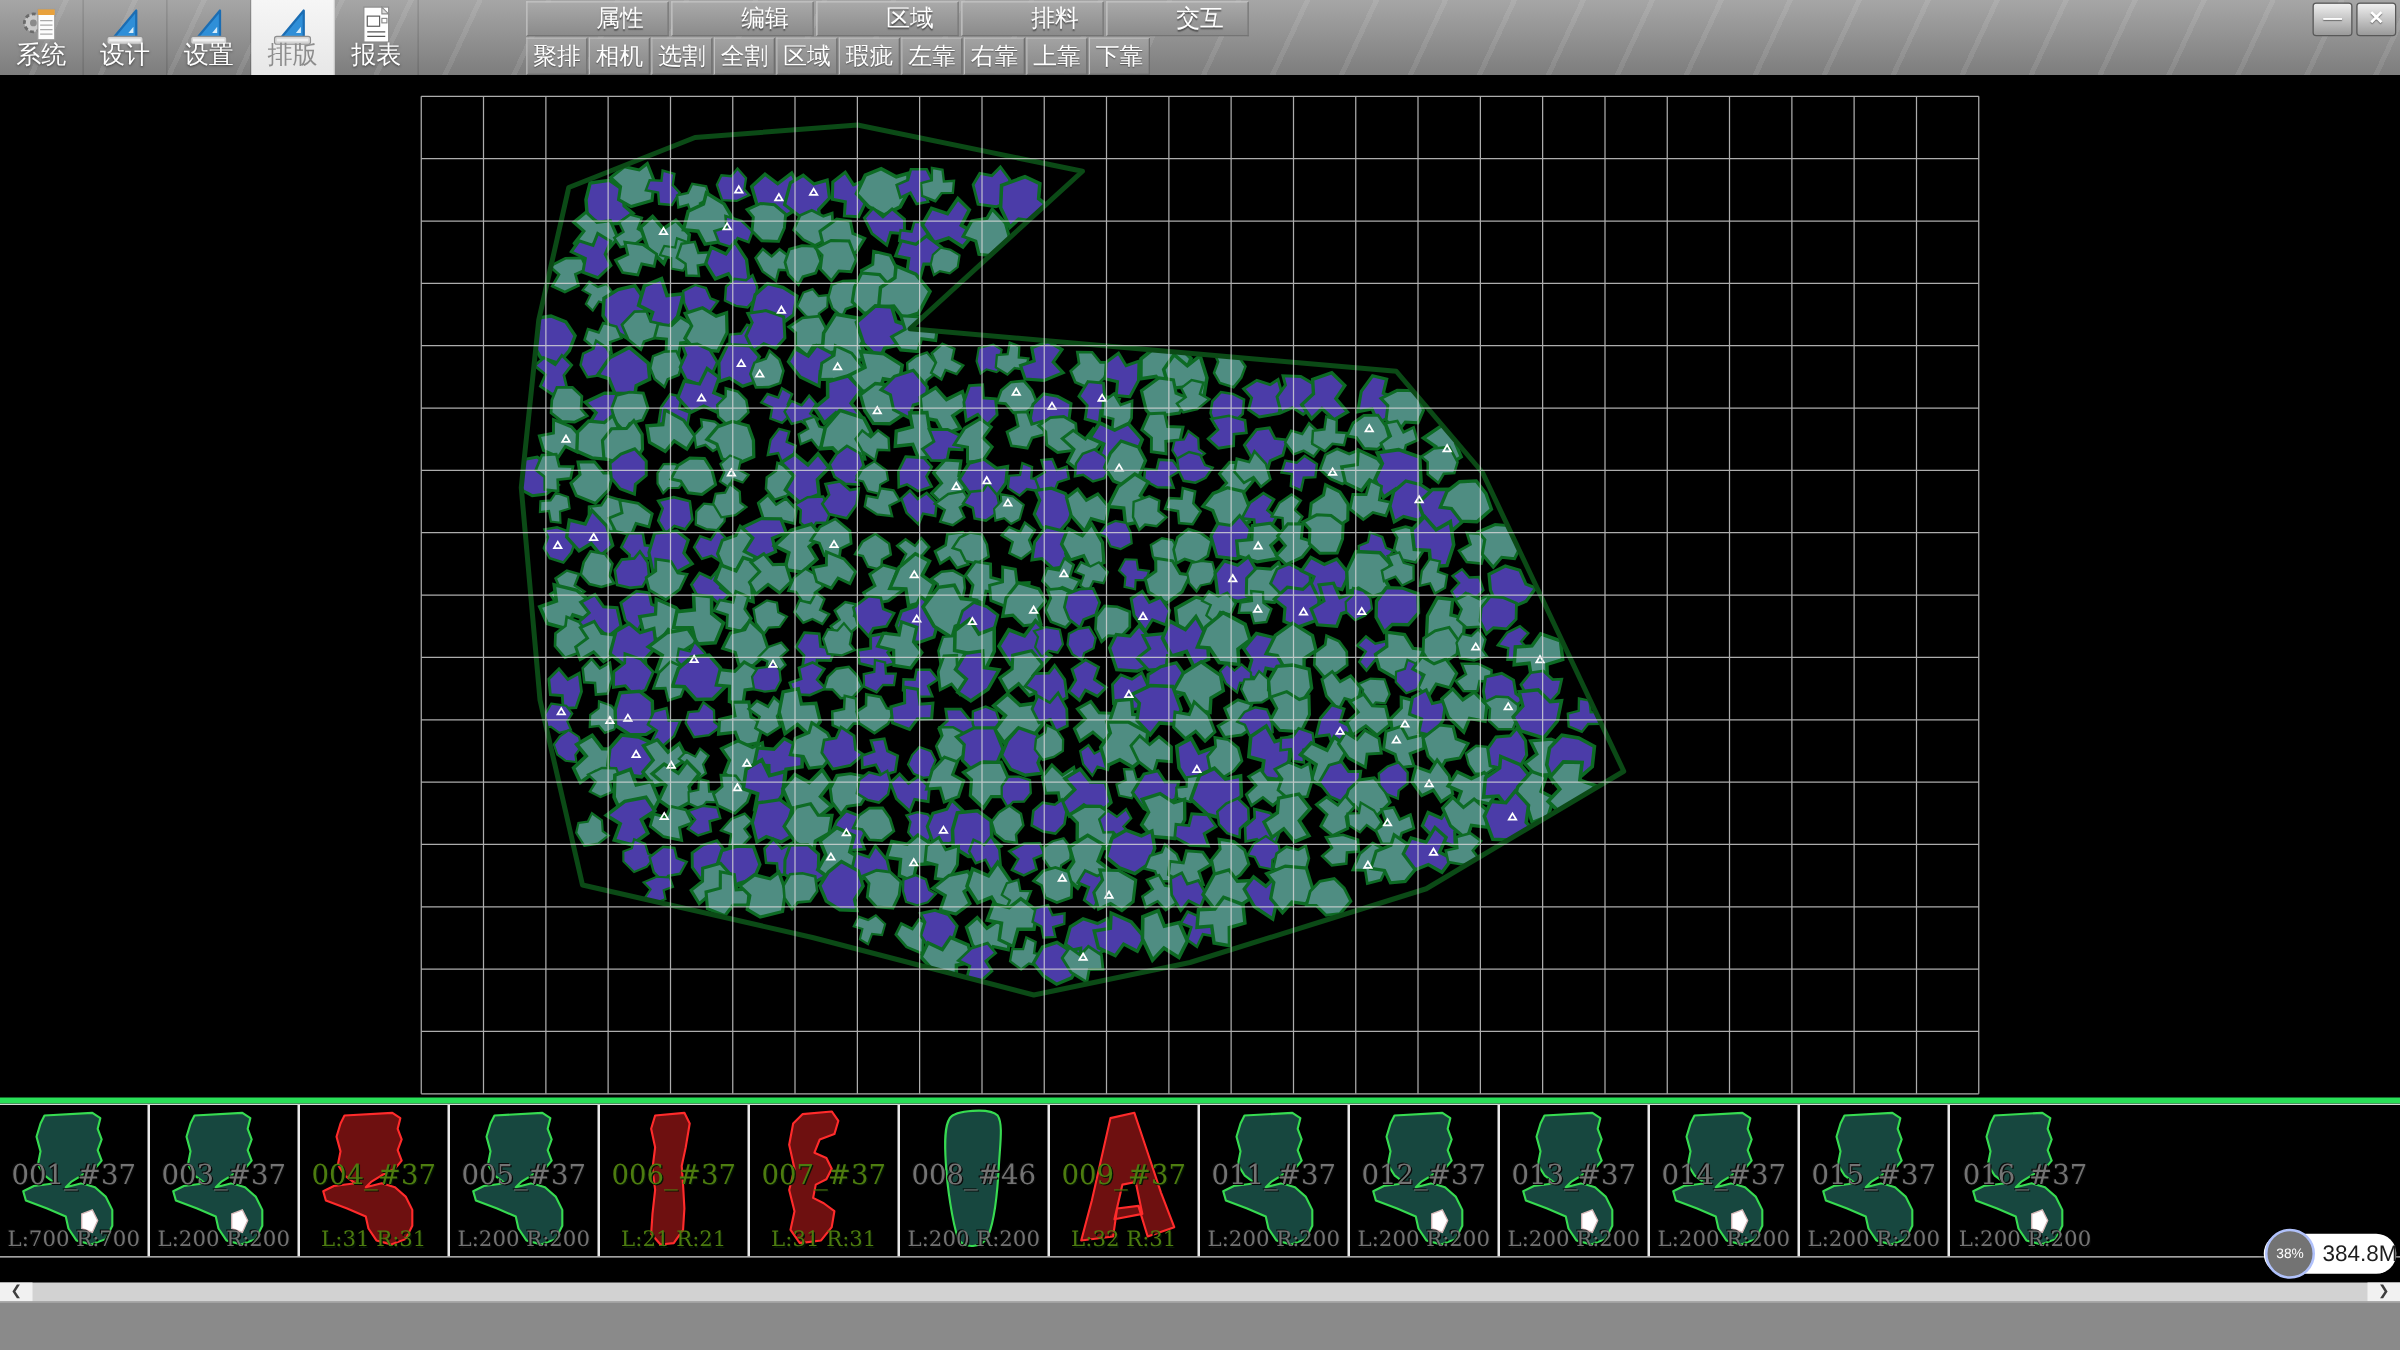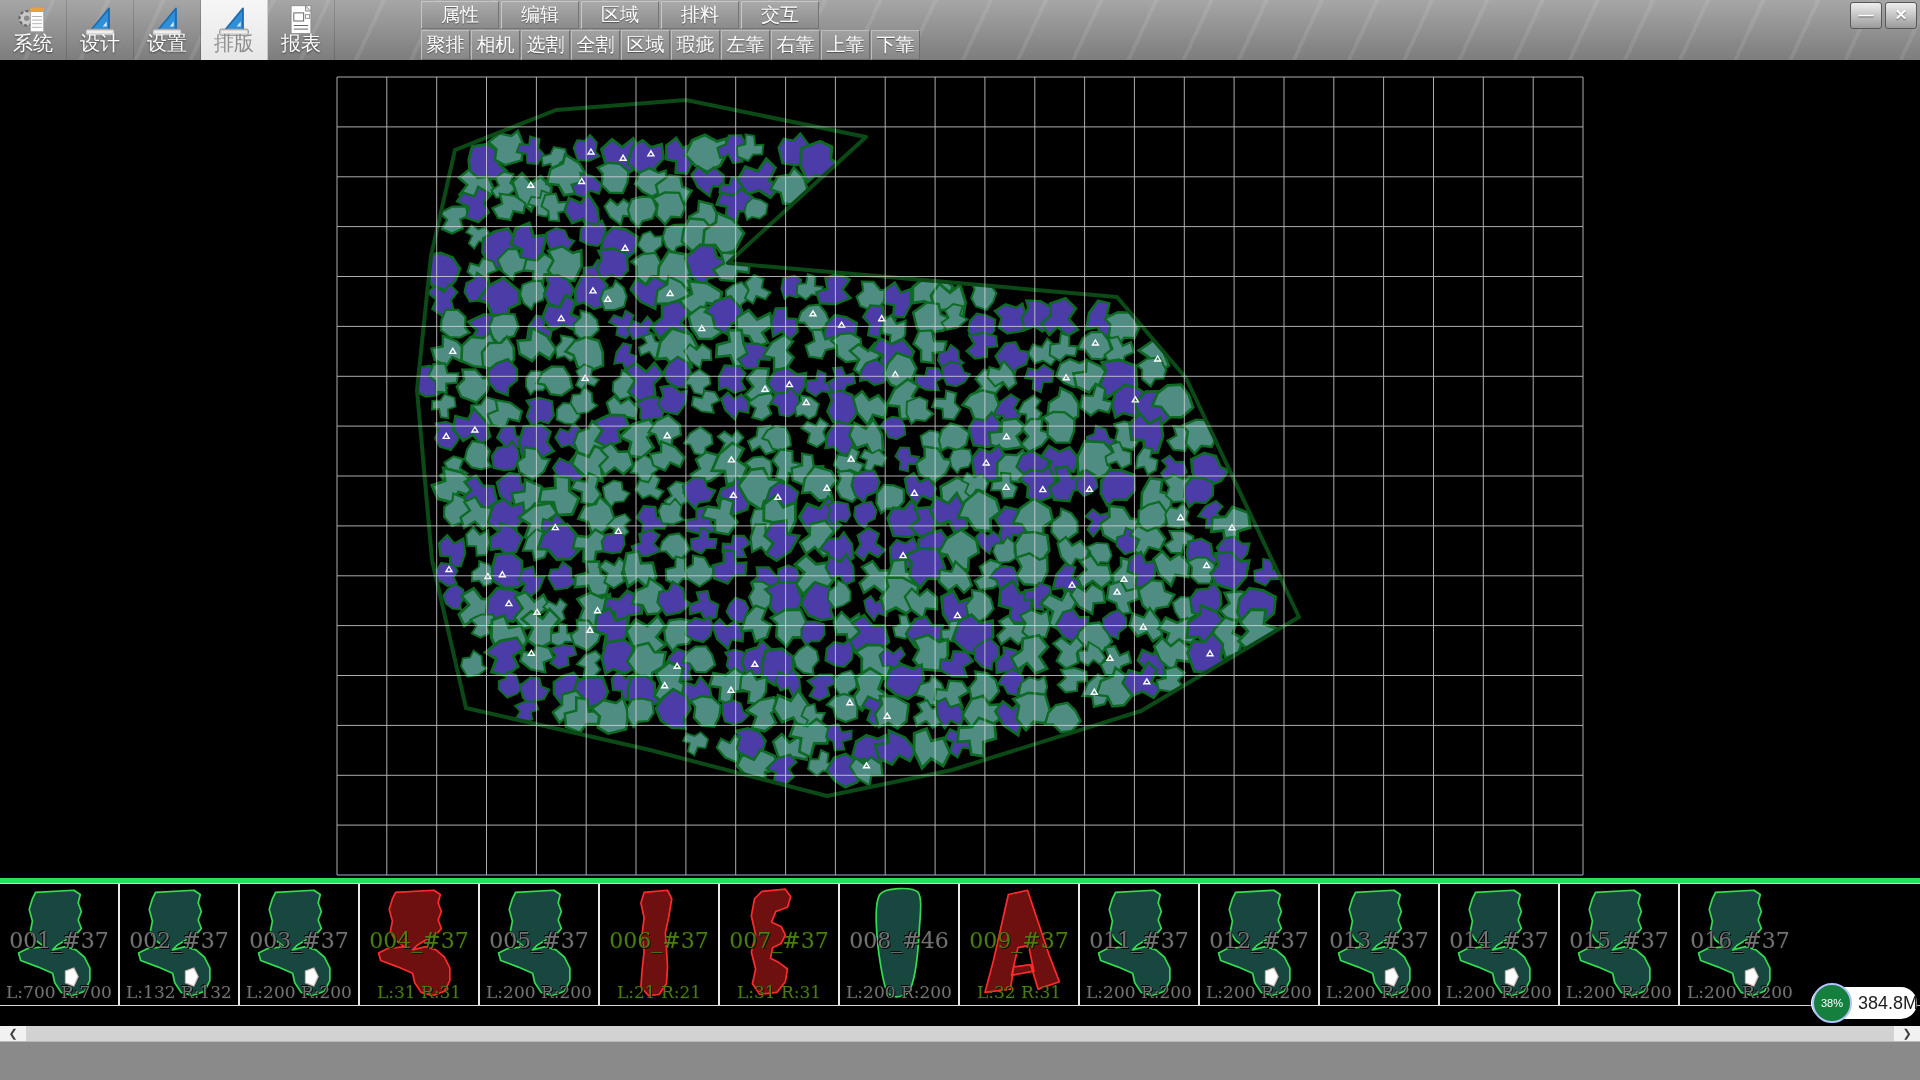--- a/index.html
+++ b/index.html
@@ -17,21 +17,21 @@
   .navbtn svg{margin-top:3px;width:36px;height:36px;}
   .navlbl{position:absolute;bottom:3px;left:0;width:100%;color:#fff;font-size:20px;
           text-shadow:0 1px 2px rgba(0,0,0,.55);}
   .navbtn.active{background:linear-gradient(180deg,#f6f6f6,#e7e7e7);}
   .navbtn.active .navlbl{color:#8d8d8d;text-shadow:none;}
 
   #menurow{position:absolute;left:421px;top:1px;height:27px;display:flex;}
   .menubtn{width:76px;height:26px;margin-right:2px;display:flex;align-items:center;justify-content:center;
            color:#fff;font-size:19px;text-shadow:0 1px 1px rgba(0,0,0,.45);cursor:pointer;
            background:linear-gradient(180deg,#a9a9a9,#8b8b8b);
-           border:1px solid #c6c6c6;border-right-color:#747474;border-bottom-color:#747474;}
+           border:1px solid #c6c6c6;border-right-color:#747474;border-bottom-color:#747474;padding-left:36px;}
   #toolrow{position:absolute;left:421px;top:30px;height:29px;display:flex;}
   .toolbtn{width:47px;height:28px;margin-right:1px;display:flex;align-items:center;justify-content:center;
            color:#fff;font-size:19px;text-shadow:0 1px 1px rgba(0,0,0,.45);cursor:pointer;
            background:linear-gradient(180deg,#a2a2a2,#868686);
            border:1px solid #bdbdbd;border-right-color:#6e6e6e;border-bottom-color:#6e6e6e;}
 
   #winctrl{position:absolute;right:3px;top:2px;display:flex;gap:3px;}
   .winbtn{width:30px;height:25px;border-radius:3px;cursor:pointer;
           background:linear-gradient(180deg,#efefef,#9a9a9a);border:1px solid #585858;
           color:#fff;font-weight:bold;font-size:15px;line-height:23px;text-align:center;
@@ -60,21 +60,21 @@
   .scrollarrow{position:absolute;top:0;width:26px;height:15px;background:#f1f1f1;color:#3d3d3d;
                font-size:11px;line-height:15px;text-align:center;cursor:pointer;}
   #sarrL{left:0;} #sarrR{right:0;}
   #statusbar{position:absolute;left:0;top:1041px;width:1920px;height:39px;background:#8a8a8a;
              border-top:1px solid #b9b9b9;}
 
   
   #badge{position:absolute;left:1811px;top:987px;width:106px;height:32px;background:#fff;
          border-radius:16px;box-shadow:0 1px 5px rgba(0,0,0,.45);cursor:pointer;}
   #badgecircle{position:absolute;left:1px;top:-4px;width:36px;height:36px;border-radius:50%;
-         background:#15803d;border:2px solid #b0c1fb;color:#fff;font-size:11px;
+         background:#737373;border:2px solid #b0c1fb;color:#fff;font-size:11px;
          display:flex;align-items:center;justify-content:center;}
   #badgetext{position:absolute;left:47px;top:6px;font-size:18px;color:#1d1d1d;}
 </style>
 </head>
 <body>
 
 <div id="app">
 
   <div id="topbar">
     <div class="streaks"></div>
@@ -777,28 +777,20 @@
           <path d="M56,80 L64,77 L68,85 L64,94 L56,91 Z" fill="#ffffff" stroke="#d8b8b8" stroke-width="1"></path>
         </svg>
         <div class="tid lbl-gray">001_#37</div>
         <div class="tinfo lbl-gray">L:700 R:700</div>
       </div>
       <div class="thumb">
         <svg viewBox="0 0 100 110">
           <path d="M28,6 L64,4 L70,8 L68,16 L71,24 L68,32 L71,40 L66,46 L56,51 L48,56 L44,60 L56,57 L66,60 L74,67 L79,77 L79,89 L74,99 L63,103 L52,100 L46,91 L44,82 L30,76 L14,70 L12,63 L20,59 L36,57 L28,51 L23,43 L25,33 L22,22 L25,12 Z" fill="#17473f" stroke="#37db51" stroke-width="1.6" stroke-linejoin="round"></path>
           <path d="M56,80 L64,77 L68,85 L64,94 L56,91 Z" fill="#ffffff" stroke="#d8b8b8" stroke-width="1"></path>
         </svg>
-        <div class="tid lbl-gray">002_#37</div>
-        <div class="tinfo lbl-gray">L:132 R:132</div>
-      </div>
-      <div class="thumb">
-        <svg viewBox="0 0 100 110">
-          <path d="M28,6 L64,4 L70,8 L68,16 L71,24 L68,32 L71,40 L66,46 L56,51 L48,56 L44,60 L56,57 L66,60 L74,67 L79,77 L79,89 L74,99 L63,103 L52,100 L46,91 L44,82 L30,76 L14,70 L12,63 L20,59 L36,57 L28,51 L23,43 L25,33 L22,22 L25,12 Z" fill="#17473f" stroke="#37db51" stroke-width="1.6" stroke-linejoin="round"></path>
-          <path d="M56,80 L64,77 L68,85 L64,94 L56,91 Z" fill="#ffffff" stroke="#d8b8b8" stroke-width="1"></path>
-        </svg>
         <div class="tid lbl-gray">003_#37</div>
         <div class="tinfo lbl-gray">L:200 R:200</div>
       </div>
       <div class="thumb">
         <svg viewBox="0 0 100 110">
           <path d="M28,6 L64,4 L70,8 L68,16 L71,24 L68,32 L71,40 L66,46 L56,51 L48,56 L44,60 L56,57 L66,60 L74,67 L79,77 L79,89 L74,99 L63,103 L52,100 L46,91 L44,82 L30,76 L14,70 L12,63 L20,59 L36,57 L28,51 L23,43 L25,33 L22,22 L25,12 Z" fill="#6e1010" stroke="#ff2b2b" stroke-width="1.6" stroke-linejoin="round"></path>
         </svg>
         <div class="tid lbl-green">004_#37</div>
         <div class="tinfo lbl-green">L:31 R:31</div>
       </div>

